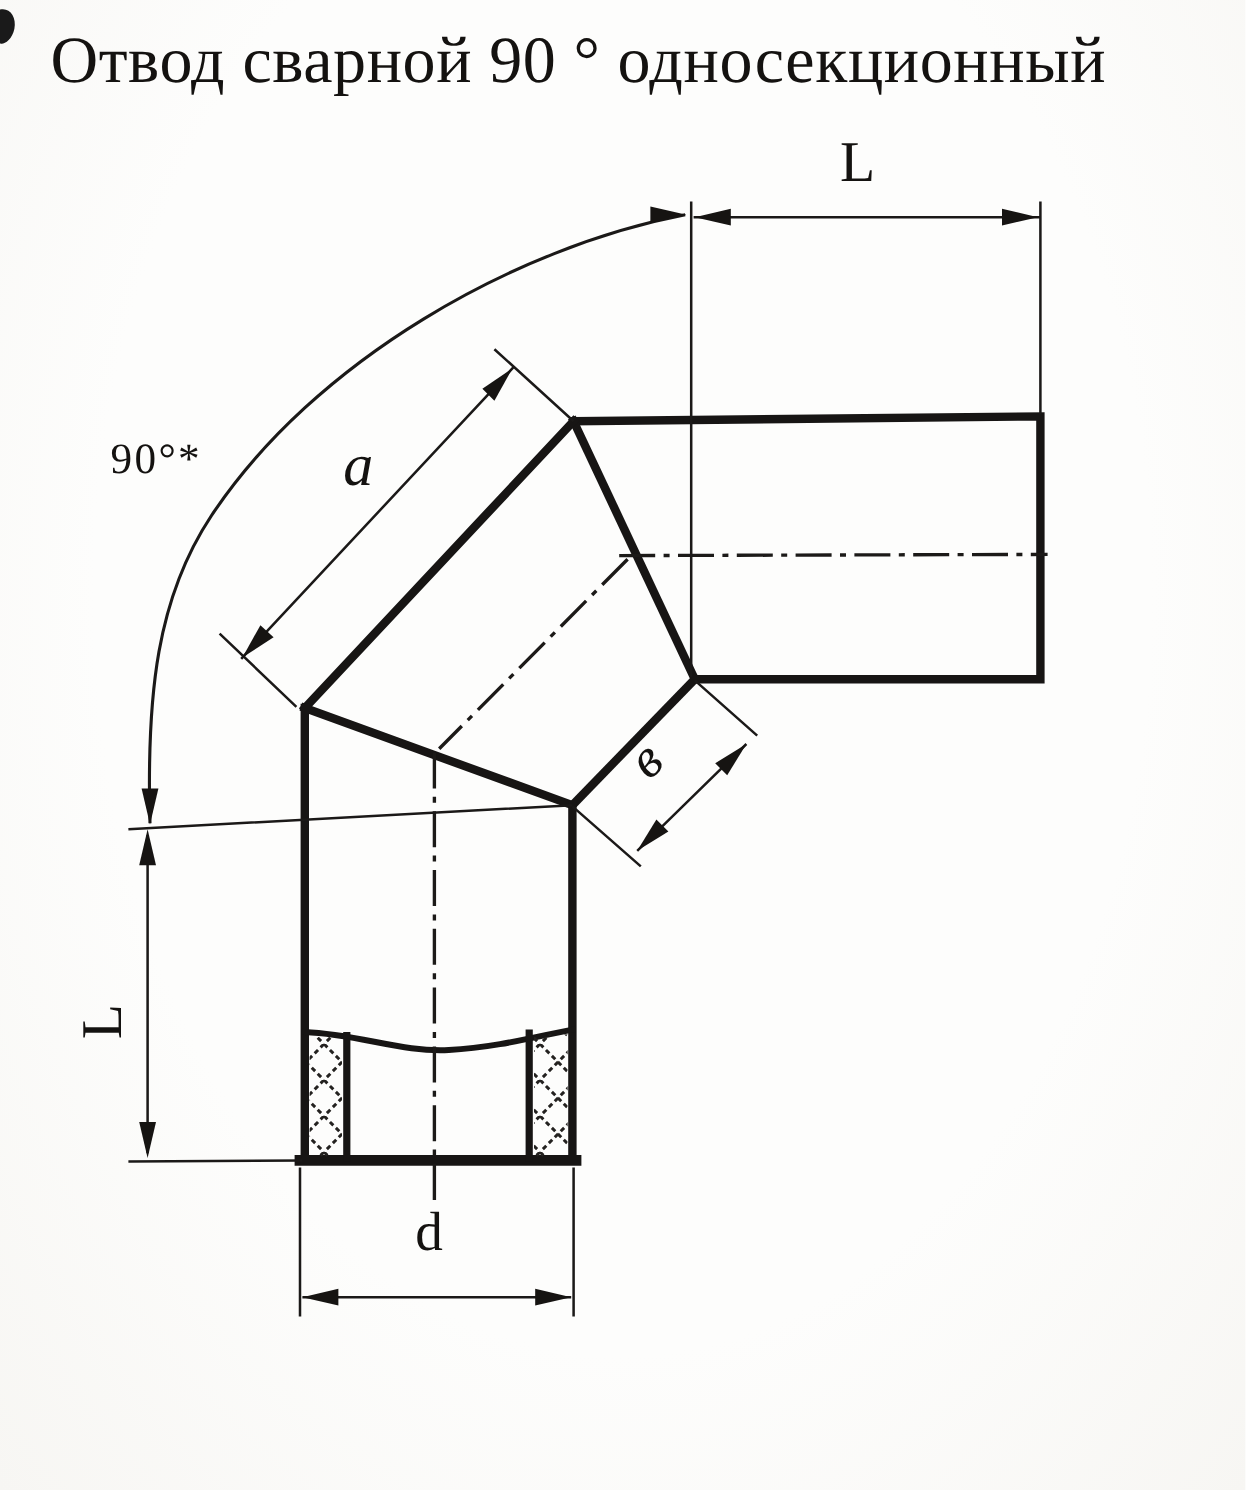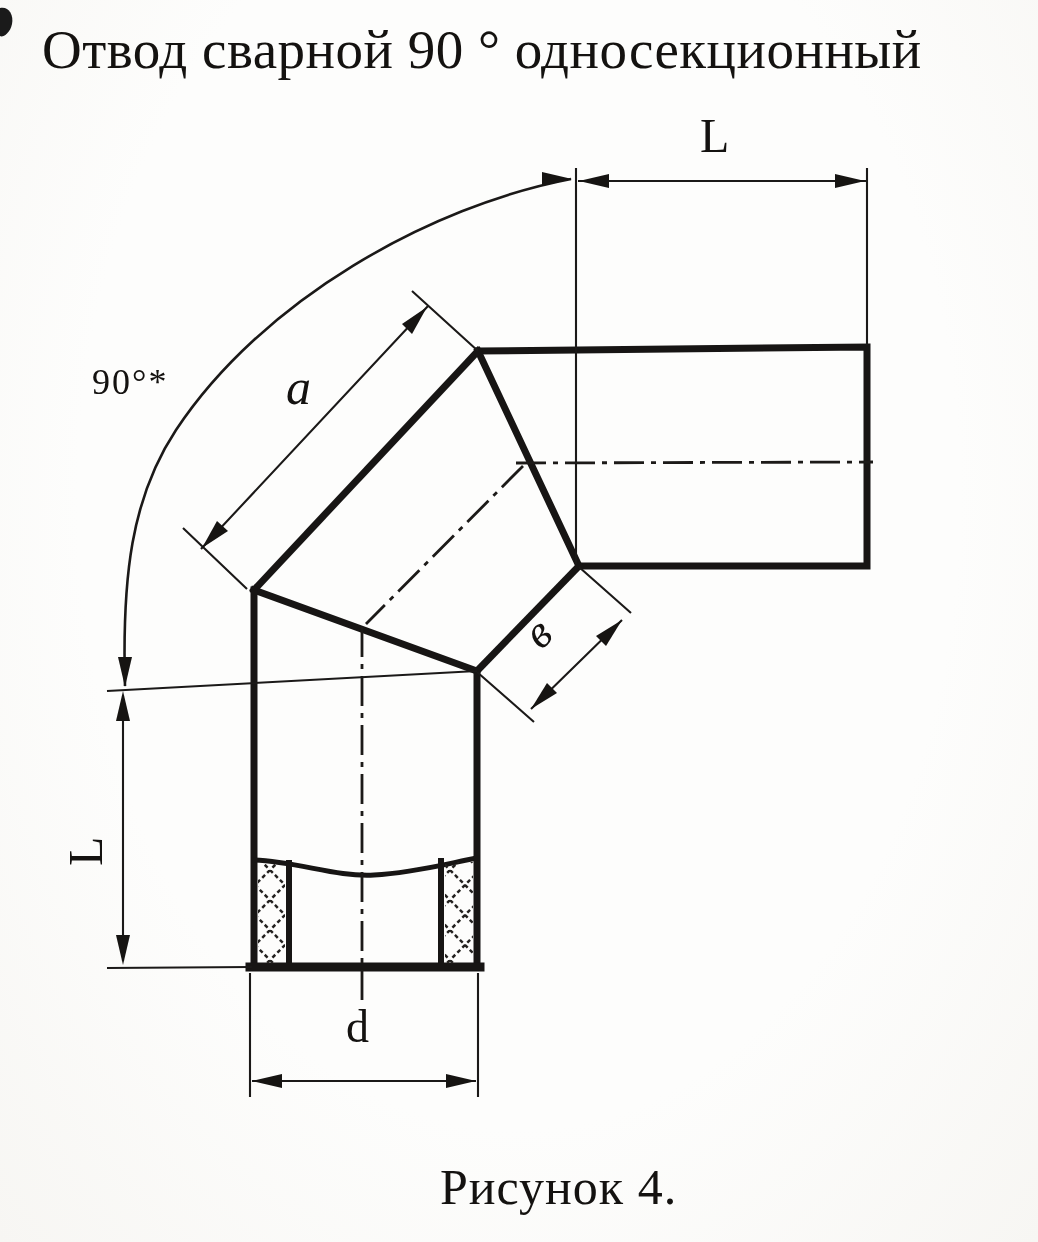--- a/index.html
+++ b/index.html
@@ -144,15 +144,14 @@
   <span class="lbl lab-L-left">L</span>
 
   <span class="lbl lab-angle">90°*</span>
 
   <span class="lbl lab-a">a</span>
 
   <span class="lbl lab-b">в</span>
 
   <span class="lbl lab-d">d</span>
 
-  <span class="lbl caption">Рисунок 4.</span>
 
 </div>
 
 </body></html>

